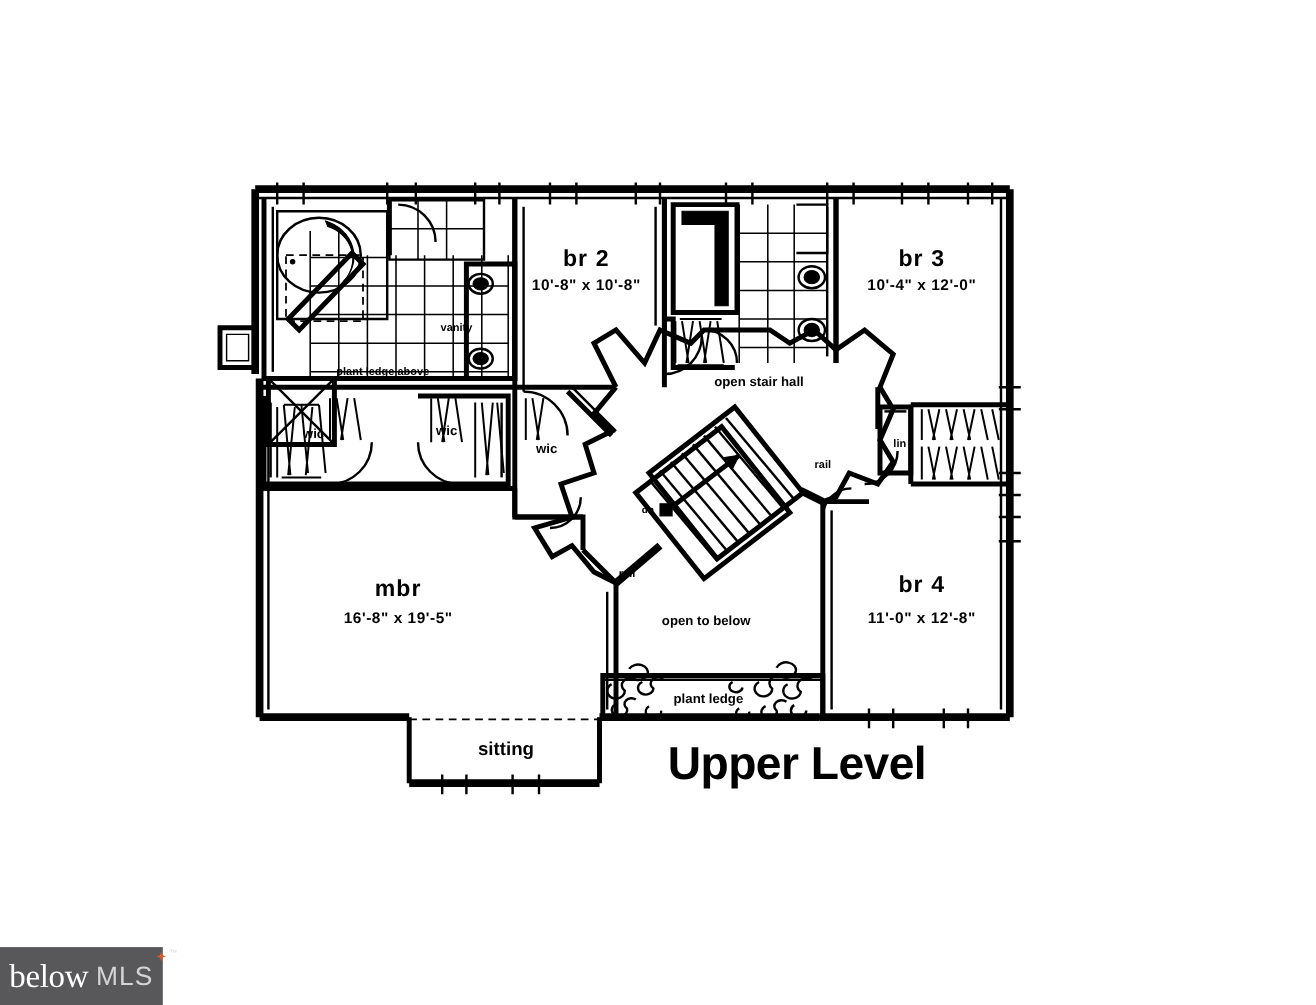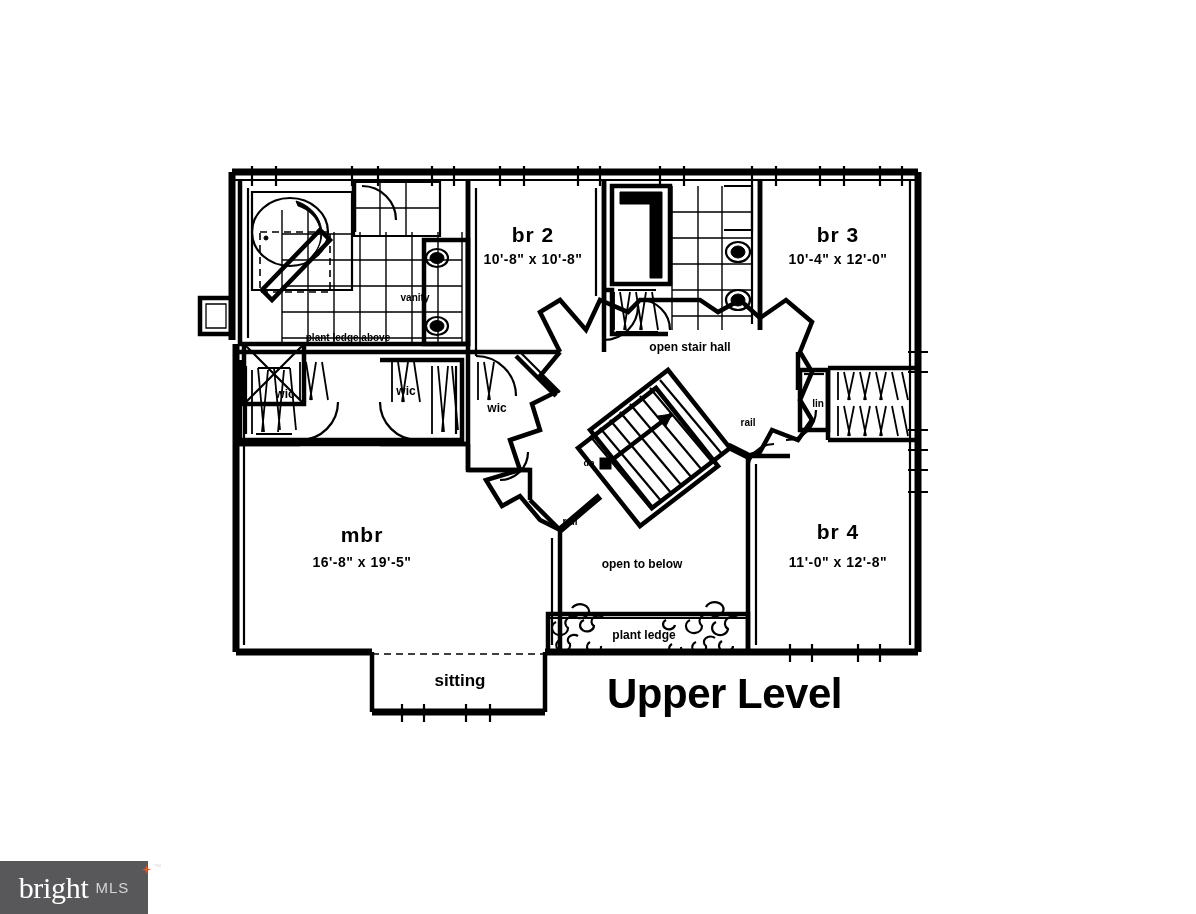--- a/index.html
+++ b/index.html
@@ -92,21 +92,21 @@
     position: absolute;
     right: -13px;
     top: 2px;
     color: #d8d8d8;
     font-family: "Liberation Sans", sans-serif;
     font-size: 7px;
   }
   #wm-mls {
     font-family: "Liberation Sans", sans-serif;
     color: #d4d4d4;
-    font-size: 15px;
+    font-size: 24px;
     letter-spacing: 1px;
     margin-left: 2px;
   }
 </style>
 </head>
 <body>
 
 <div id="plan-root">
 
   <svg id="floorplan" viewBox="0 0 1196 914">
@@ -399,19 +399,19 @@
       <text class="lbl lbl-xs" x="748" y="423">rail</text>
       <text class="lbl lbl-xs" x="570" y="522">rail</text>
       <text class="lbl lbl-tiny" x="589" y="464">dn</text>
     </g>
 
     <text class="lbl lbl-title" x="607" y="697">Upper Level</text>
 
   </svg>
 
   <div id="watermark">
-    <span id="wm-bright">bright</span>
+    <span id="wm-bright">below</span>
     <span id="wm-dot"></span>
     <span id="wm-tm">™</span>
     <span id="wm-mls">MLS</span>
   </div>
 
 </div>
 
 </body></html>

